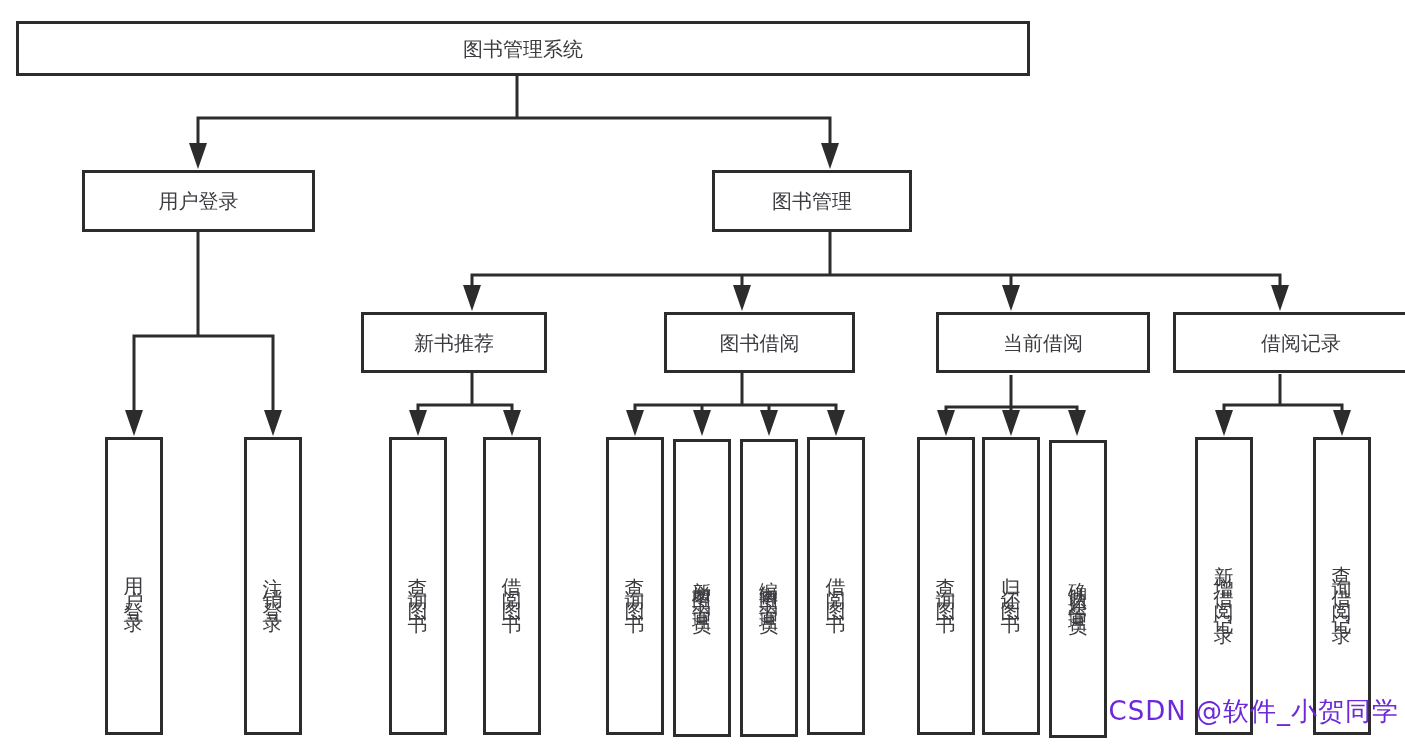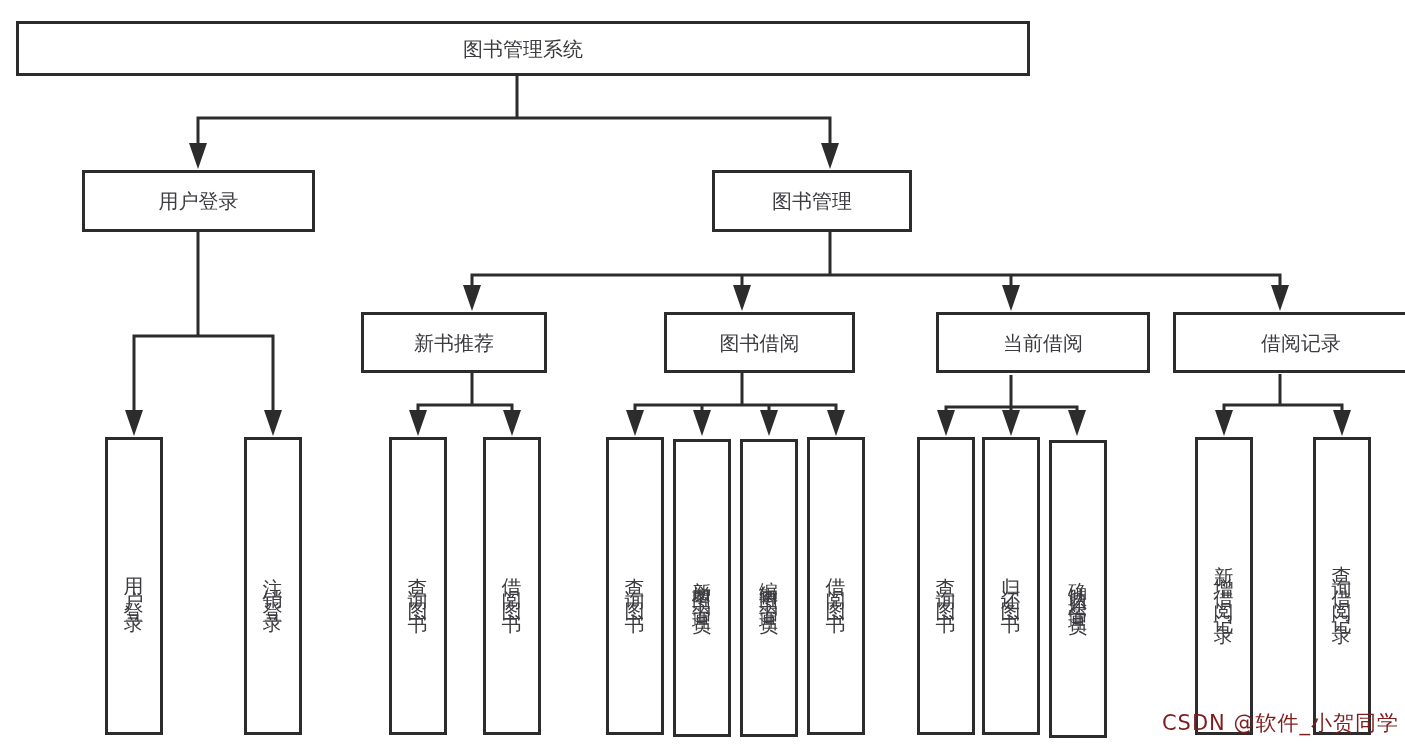--- a/index.html
+++ b/index.html
@@ -31,23 +31,23 @@
     text-orientation: mixed;
     letter-spacing: 12px;
   }
   .vbox.tight {
     letter-spacing: 5px;
     font-size: 19px;
   }
   .watermark {
     position: absolute;
     right: 6px;
-    bottom: 10px;
-    font-size: 21px;
-    color: #7f1d1d;
+    bottom: 18px;
+    font-size: 26px;
+    color: #6d28d9;
     letter-spacing: 1px;
     z-index: 5;
     white-space: nowrap;
   }
 </style>
 </head>
 <body>
 
 <div class="canvas">
 

